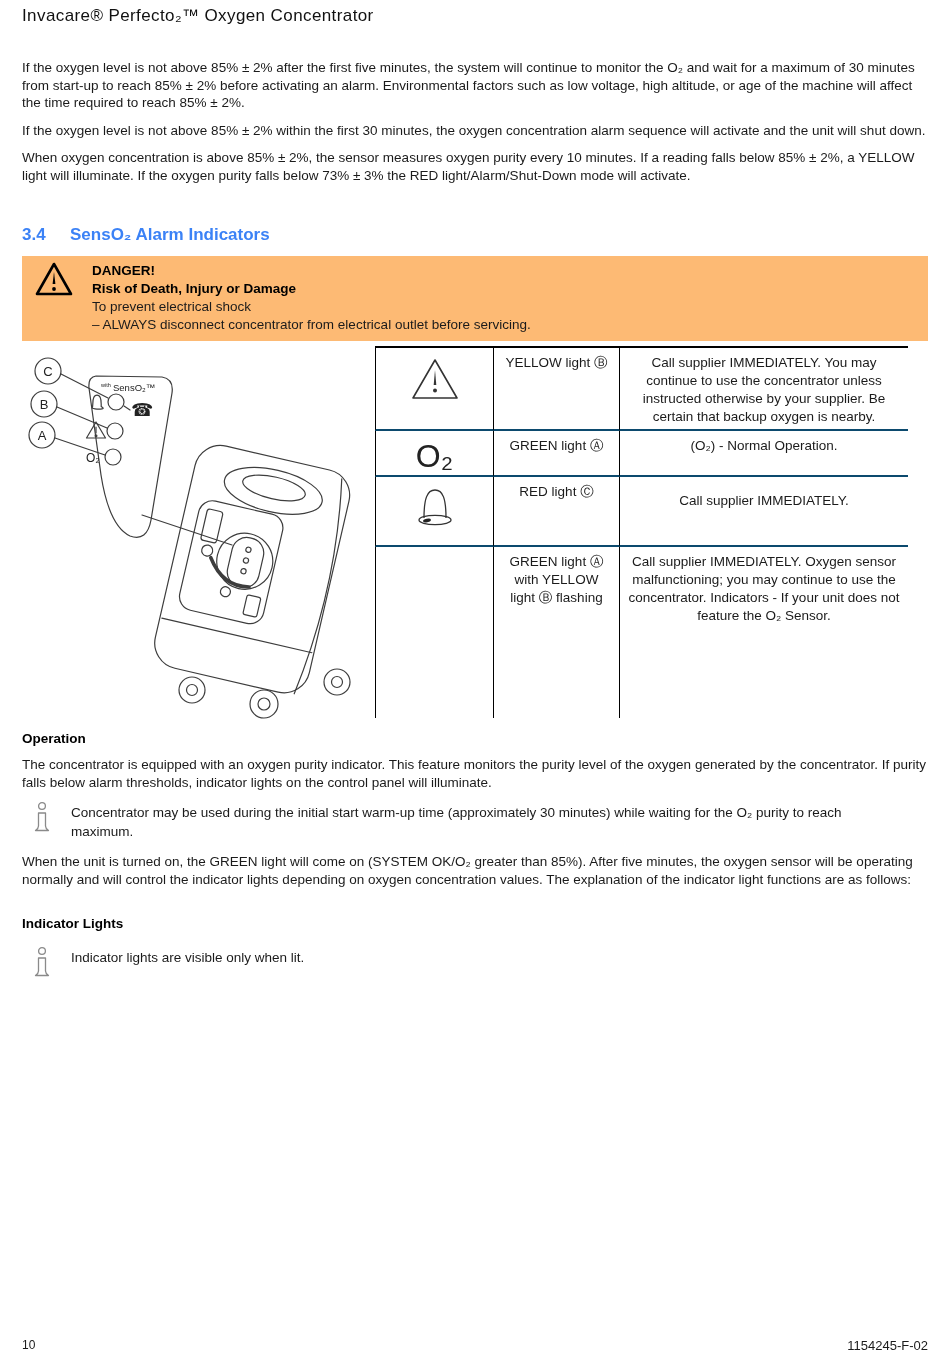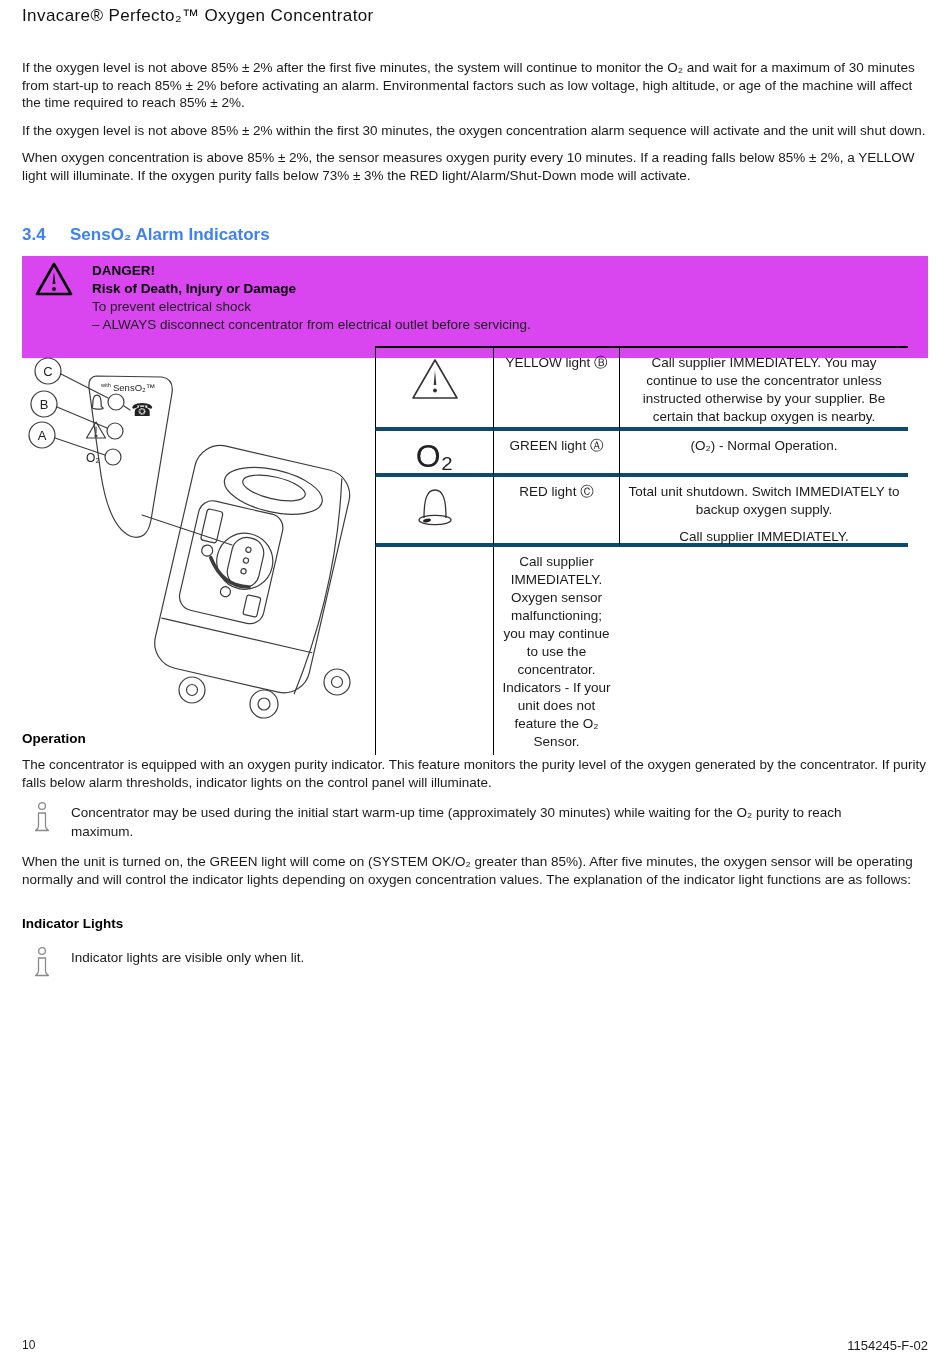--- a/index.html
+++ b/index.html
@@ -8,35 +8,35 @@
     width:950px; height:1360px; position:relative;
     font-family:"Liberation Sans","DejaVu Sans",sans-serif;
     color:#1b1b1b; font-size:13.5px; line-height:17.5px;
   }
   .abs { position:absolute; }
   .page-header { top:7px; left:22px; font-size:17px; letter-spacing:.4px; color:#111; }
   .intro { top:59px; left:22px; width:908px; }
   .intro p { margin-bottom:10px; }
   .sec-head { top:226px; left:22px; font-size:17px; font-weight:bold; color:#3b82f6; display:flex; }
   .sec-num { width:48px; }
-  .danger-box { top:256px; left:22px; width:906px; height:102px; background:#d946ef; }
+  .danger-box { top:256px; left:22px; width:906px; height:85px; background:#fdba74; }
   .danger-icon { position:absolute; left:12px; top:5px; }
   .danger-text { margin-left:70px; padding-top:6px; line-height:18px; }
   .bold { font-weight:bold; color:#000; }
   .figure { top:343px; left:20px; width:910px; height:382px; }
   .machine-art { position:absolute; left:0; top:0; }
   
   .alarm-table {
     position:absolute; left:355px; top:3px; width:533px; height:372px;
     display:grid; grid-template-columns:118px 126px 289px;
     grid-template-rows:83px 46px 70px 1fr;
     border-top:2px solid #000;
   }
   .cell { border-left:1.6px solid #000; padding:6px 8px 4px 8px; text-align:center; line-height:18px; }
-  .rb { border-bottom:4px solid #0c4a6e; }
+  .rb { border-bottom:2px solid #0c4a6e; }
   .icon-cell { display:flex; justify-content:center; align-items:flex-start; padding-top:8px; }
   .o2-big { font-size:32px; line-height:34px; color:#222; }
   .desc-p2 { margin-top:9px; }
   .desc-p2:empty { display:none; }
   
   .op-head { top:730px; left:22px; font-weight:bold; color:#000; }
   .op-para { top:756px; left:22px; width:908px; }
   .note { left:33px; display:flex; align-items:flex-start; }
   .note-1 { top:801px; width:860px; }
   .note-2 { top:946px; width:860px; }
@@ -170,25 +170,25 @@
       <span>
         <svg width="38" height="46" viewBox="0 0 38 46">
           <path d="M8,33 C8,14 11,5 19,5 C27,5 30,14 30,33" fill="none" stroke="#333" stroke-width="1.3"></path>
           <ellipse cx="19" cy="35" rx="16" ry="4.6" fill="none" stroke="#333" stroke-width="1.3"></ellipse>
           <ellipse cx="11" cy="35.5" rx="4" ry="1.8" fill="#222" transform="rotate(-12 11 35.5)"></ellipse>
         </svg>
       </span>
     </div>
     <div class="cell rb">RED light Ⓒ</div>
     <div class="cell rb">
-      <div>Total unit shutdown.  Switch IMMEDIATELY to backup oxygen supply.</div>
       <div class="desc-p2">Call supplier IMMEDIATELY.</div>
     </div>
 
     <div class="cell icon-cell"></div>
+    <div class="cell">GREEN light Ⓐ with YELLOW light Ⓑ flashing</div>
     <div class="cell">Call supplier IMMEDIATELY. Oxygen sensor malfunctioning; you may continue to use the concentrator.  Indicators - If your unit does not feature the O₂ Sensor.</div>
   </div>
 </div>
 
 <div class="abs op-head">Operation</div>
 <p class="abs op-para">The concentrator is equipped with an oxygen purity indicator.  This feature monitors the purity level of the oxygen generated by the concentrator. If purity falls below alarm thresholds, indicator lights on the control panel will illuminate.</p>
 
 <div class="abs note note-1">
   <span>
     <svg width="18" height="32" viewBox="0 0 18 32">

